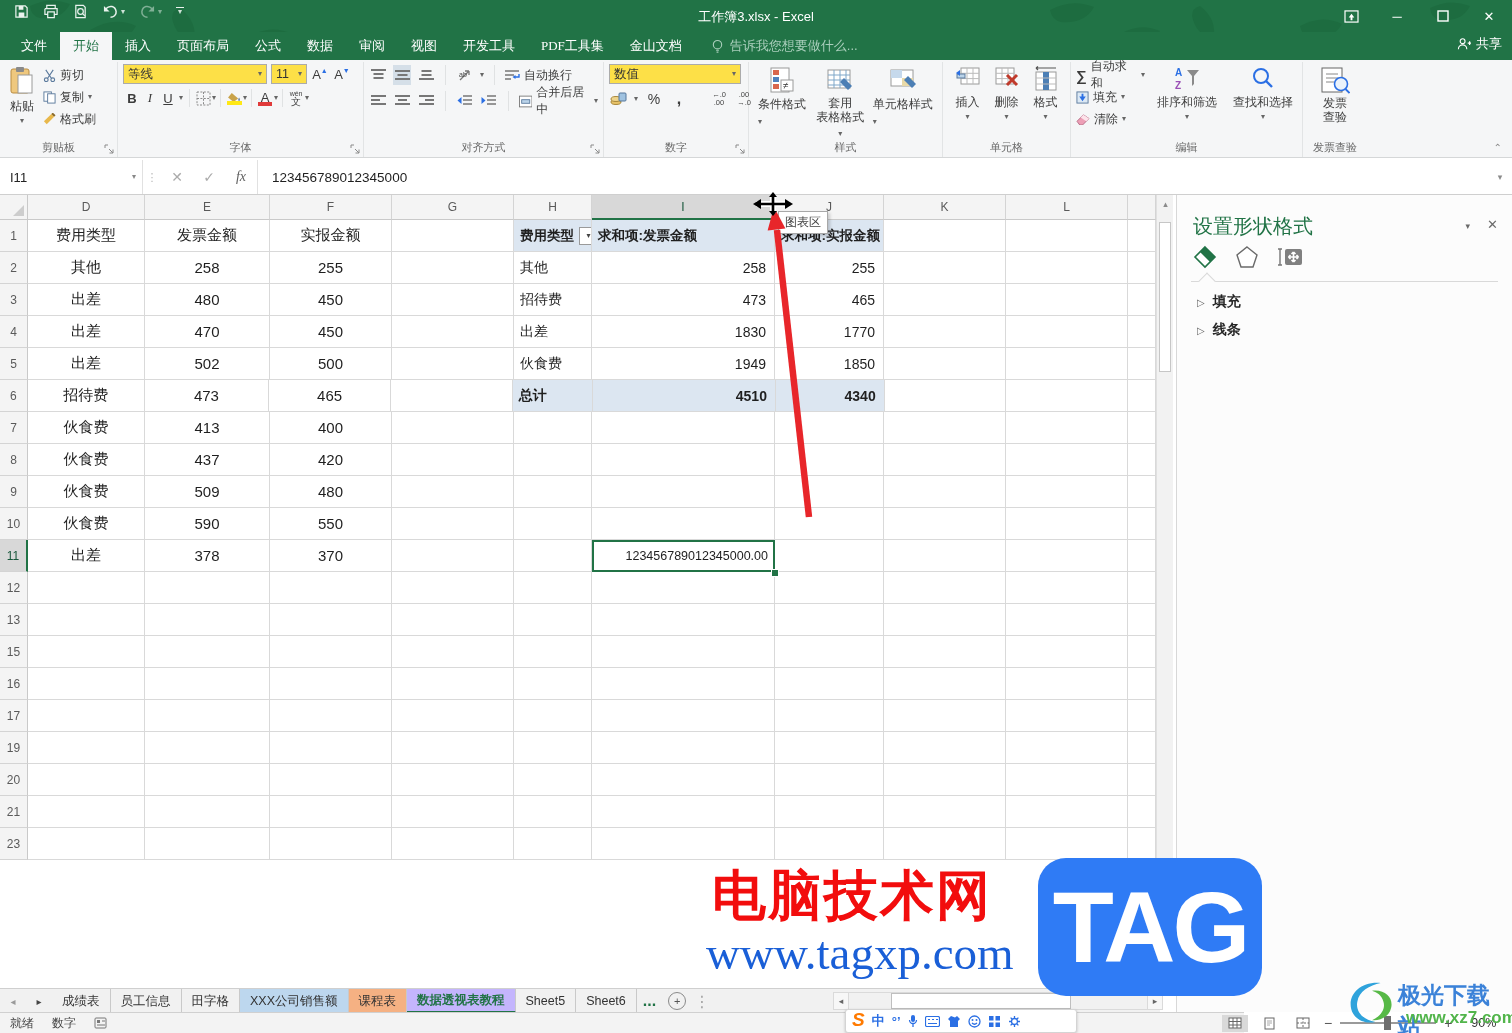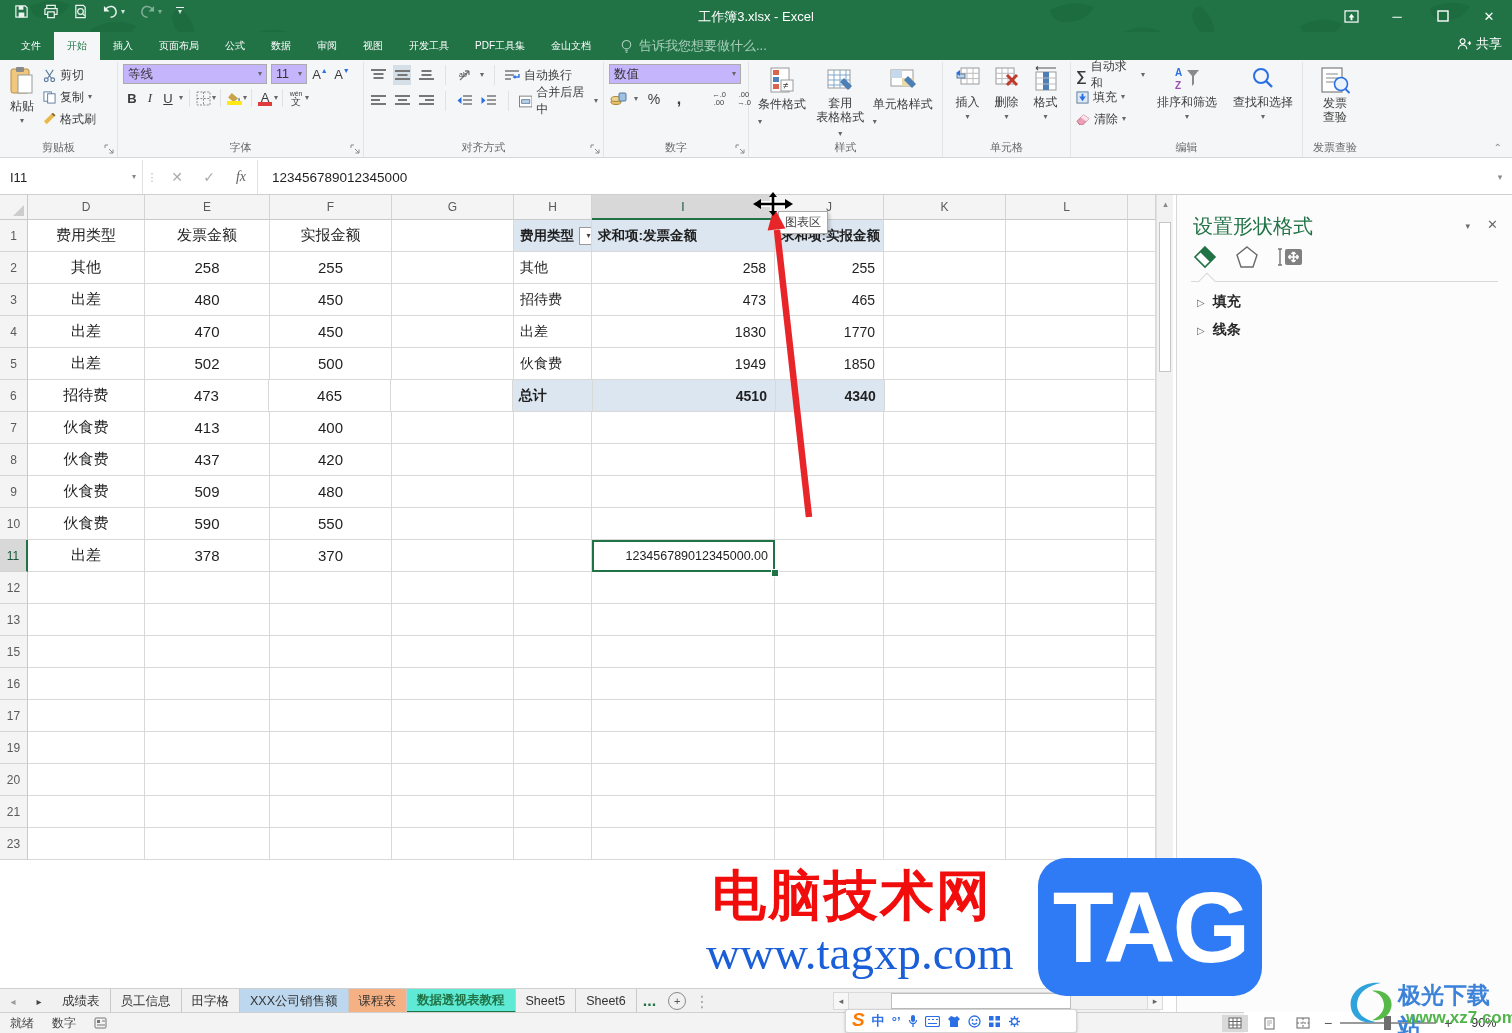--- a/index.html
+++ b/index.html
@@ -8,32 +8,32 @@
   
   #titlebar{position:absolute;left:0;top:0;width:1512px;height:32px;background:#217346;color:#FFF;}
   #tabrow{position:absolute;left:0;top:32px;width:1512px;height:28px;background:#217346;color:#FFF;}
   .leaves{position:absolute;left:0;top:0;pointer-events:none;}
   .qat{position:absolute;top:4px;display:flex;align-items:center;gap:14px;left:14px;z-index:2;}
   .qat .qbtn{display:flex;align-items:center;gap:2px;color:#EAF3EE;}
   .dd{font-size:8px;color:#CFE3D8;line-height:1;}
   #wintitle{position:absolute;left:0;right:0;top:8px;text-align:center;font-size:13px;color:#FFF;z-index:1;}
   .winctrl{position:absolute;top:0;height:32px;width:46px;display:flex;align-items:center;justify-content:center;color:#FFF;font-size:13px;z-index:2;}
   #tabs{display:flex;align-items:stretch;height:28px;padding-left:8px;position:relative;z-index:2;}
-  .rtab{display:flex;align-items:center;padding:0 13px;font-size:10px;color:#FFF;cursor:default;}
+  .rtab{display:flex;align-items:center;padding:0 13px;font-size:13px;color:#FFF;cursor:default;font-family:Liberation Serif, serif;}
   .rtab.active{background:#F5F6F7;color:#217346;}
   #tellme{display:flex;align-items:center;gap:6px;margin-left:16px;color:#A9CEBB;font-size:13px;}
   #share{position:absolute;right:10px;top:3px;display:flex;align-items:center;gap:5px;color:#FFF;font-size:13px;z-index:3;}
   
   #ribbon{position:absolute;left:0;top:60px;width:1512px;height:98px;background:#F5F6F7;border-bottom:1px solid #D5D7D8;display:flex;align-items:stretch;padding-top:2px;box-sizing:border-box;}
   .rgrp{position:relative;border-right:1px solid #E2E4E5;padding:2px 5px 17px 5px;box-sizing:border-box;flex:none;}
   .rlabel{position:absolute;left:0;right:0;bottom:2px;text-align:center;font-size:11px;color:#696969;}
   .launch{position:absolute;right:2px;bottom:2px;width:11px;height:11px;color:#8A8A8A;}
   .bigbtn{display:flex;flex-direction:column;align-items:center;justify-content:flex-start;font-size:12px;color:#3C3C3C;gap:2px;padding:2px 4px;}
   .mini{display:flex;align-items:center;gap:4px;font-size:12px;color:#3C3C3C;height:22px;}
-  .selbox{border:1px solid #ABABAB;background:#c4b5fd;font-size:12.5px;color:#333;height:20px;display:flex;align-items:center;justify-content:space-between;padding:0 4px;box-sizing:border-box;}
+  .selbox{border:1px solid #ABABAB;background:#fde047;font-size:12.5px;color:#333;height:20px;display:flex;align-items:center;justify-content:space-between;padding:0 4px;box-sizing:border-box;}
   .fbtn{display:inline-flex;align-items:center;justify-content:center;height:20px;min-width:18px;color:#3C3C3C;font-size:13px;}
   .vr{width:1px;background:#E0E2E3;margin:1px 4px;align-self:stretch;}
   .row{display:flex;align-items:center;}
   .u-yellow{display:block;width:15px;height:4px;background:#FFE815;margin-top:-2px;}
   .u-red{display:block;width:14px;height:4px;background:#E03A3A;margin-top:-2px;}
   .stackdec{font-size:7.5px;line-height:1.05;color:#444;display:flex;flex-direction:column;align-items:center;}
   
   #fbar{position:absolute;left:0;top:160px;width:1512px;height:34px;background:#FFF;border-bottom:1px solid #CFCFCF;display:flex;align-items:stretch;}
   #namebox{width:126px;border-right:1px solid #E1E1E1;display:flex;align-items:center;justify-content:space-between;padding:0 6px 0 10px;font-size:13px;color:#222;}
   #fdots{width:18px;display:flex;align-items:center;justify-content:center;color:#B9B9B9;font-size:11px;}
@@ -73,21 +73,21 @@
   #paneicons{position:absolute;left:16px;top:50px;display:flex;gap:18px;align-items:center;}
   #panediv{position:absolute;left:14px;right:14px;top:86px;border-top:1px solid #D9D9D9;}
   #panenotch{position:absolute;left:24px;top:80px;width:11px;height:11px;background:#FCFCFC;border-left:1px solid #D9D9D9;border-top:1px solid #D9D9D9;transform:rotate(45deg);}
   .panesec{position:absolute;left:20px;display:flex;align-items:center;gap:8px;font-size:14px;font-weight:bold;color:#262626;}
   .tri{font-size:10px;color:#666;}
   
   #sheetbar{position:absolute;left:0;top:988px;width:1160px;height:24px;background:#F1F1F1;border-top:1px solid #CFCFCF;box-sizing:border-box;}
   #tabsrow{position:absolute;left:0;top:0;height:24px;display:flex;align-items:stretch;}
   .navarr{width:26px;display:flex;align-items:center;justify-content:center;font-size:10px;color:#9A9A9A;}
   .stab{display:flex;align-items:center;padding:0 10px;font-size:12.5px;color:#333;border-right:1px solid #C9C9C9;box-sizing:border-box;white-space:nowrap;}
-  .stab.active{background:#5eead4;color:#217346;font-weight:bold;border-bottom:2px solid #217346;}
+  .stab.active{background:#c4b5fd;color:#217346;font-weight:bold;border-bottom:2px solid #217346;}
   .smore{display:flex;align-items:center;padding:0 6px;color:#217346;font-weight:bold;}
   .plusbtn{width:16px;height:16px;border:1px solid #8A8A8A;border-radius:50%;display:flex;align-items:center;justify-content:center;color:#555;font-size:11px;align-self:center;margin-left:6px;}
   .tdots{display:flex;align-items:center;color:#A5A5A5;margin-left:8px;}
   #hscroll{position:absolute;left:833px;top:3px;width:330px;height:18px;display:flex;align-items:stretch;}
   .hbtn{width:16px;display:flex;align-items:center;justify-content:center;color:#666;font-size:9px;background:#F7F7F7;border:1px solid #DADADA;box-sizing:border-box;}
   #htrack{flex:1;background:#F1F1F1;position:relative;border-top:1px solid #DADADA;border-bottom:1px solid #DADADA;}
   #hthumb{position:absolute;left:42px;top:0;width:180px;height:100%;background:#FFF;border:1px solid #BFBFBF;box-sizing:border-box;}
   #statusbar{position:absolute;left:0;top:1012px;width:1244px;height:21px;background:#F3F3F3;border-top:1px solid #D0D0D0;box-sizing:border-box;display:flex;align-items:center;font-size:12px;color:#444;}
   #statusbar .sleft{display:flex;align-items:center;gap:18px;padding-left:10px;}
   #zoomcluster{position:absolute;left:1222px;top:0;height:20px;display:flex;align-items:center;gap:8px;}

